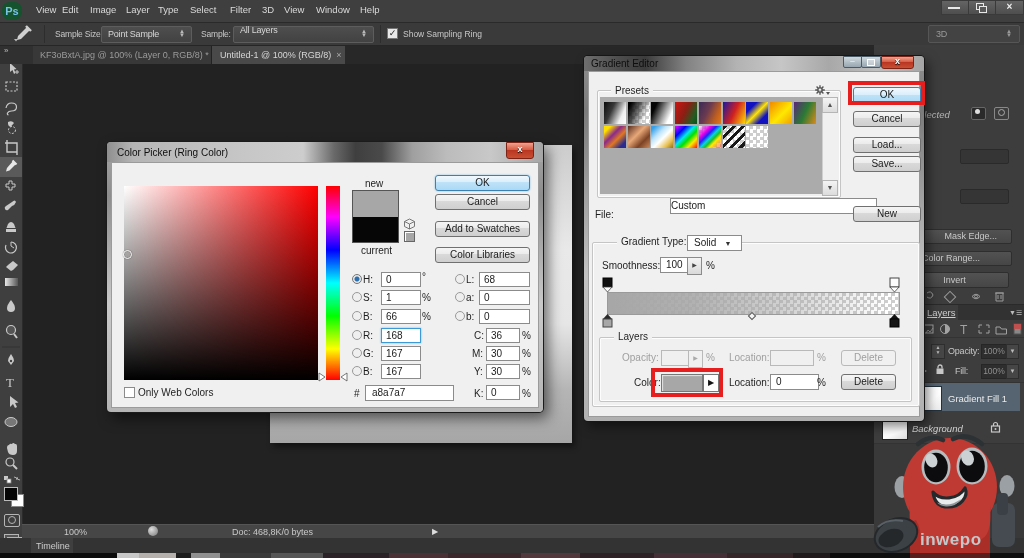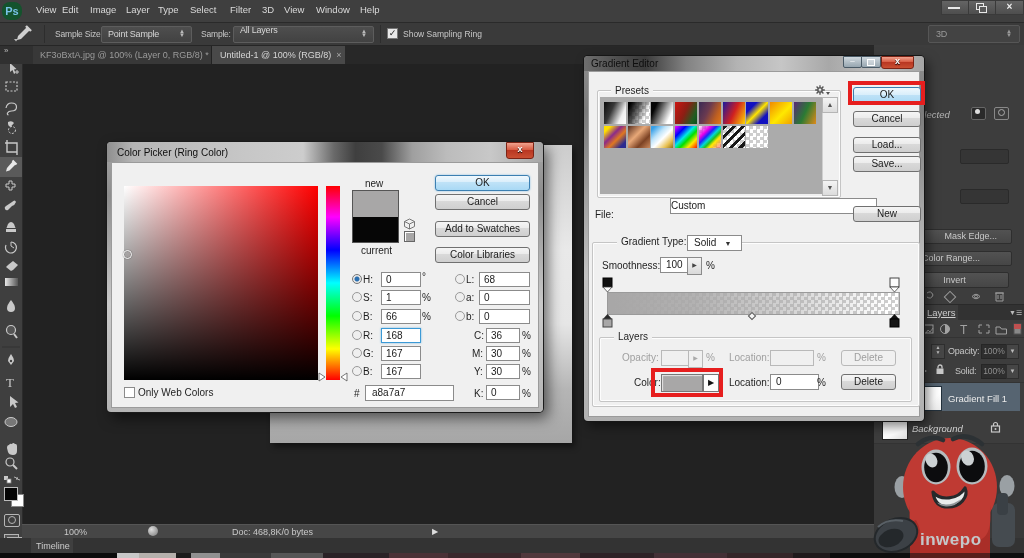--- a/index.html
+++ b/index.html
@@ -186,21 +186,21 @@
 <div class="abs" style="left:931px;top:344px;width:12px;height:13px;background:#464646;border:1px solid #2e2e2e;color:#bbb;font-size:5px;line-height:5px;text-align:center;">▲<br>▼</div>
 <div class="gtxt" style="left:948px;top:346px;color:#c6c6c6;">Opacity:</div>
 <div class="abs" style="left:981px;top:344px;width:24px;height:13px;background:#2e2e2e;border:1px solid #262626;color:#8f8f8f;font-size:8.5px;line-height:13px;text-align:center;">100%</div>
 <div class="abs" style="left:1006px;top:344px;width:11px;height:13px;background:#464646;border:1px solid #2e2e2e;color:#bbb;font-size:6px;line-height:13px;text-align:center;">▼</div>
 
 <div class="abs" style="left:924px;top:366px;font-size:8px;color:#9a9a9a;">•</div>
 <svg class="abs" style="left:935px;top:364px;" width="10" height="11" viewBox="0 0 10 11">
       <rect x="1.5" y="4.5" width="7" height="5.5" fill="#c9c9c9"></rect>
       <path d="M3 4.5 v-1.5 a2 2 0 0 1 4 0 v1.5" fill="none" stroke="#c9c9c9" stroke-width="1.3"></path>
     </svg>
-<div class="gtxt" style="left:955px;top:366px;color:#c6c6c6;">Solid:</div>
+<div class="gtxt" style="left:955px;top:366px;color:#c6c6c6;">Fill:</div>
 <div class="abs" style="left:981px;top:364px;width:24px;height:13px;background:#2e2e2e;border:1px solid #262626;color:#8f8f8f;font-size:8.5px;line-height:13px;text-align:center;">100%</div>
 <div class="abs" style="left:1006px;top:364px;width:11px;height:13px;background:#464646;border:1px solid #2e2e2e;color:#bbb;font-size:6px;line-height:13px;text-align:center;">▼</div>
 <div class="abs" style="left:874px;top:382px;width:150px;height:1px;background:#333;"></div>
 
 <div class="abs" style="left:874px;top:383px;width:146px;height:28px;background:#566471;"></div>
 <div class="abs" style="left:882px;top:386px;width:23px;height:23px;background:linear-gradient(135deg,#ffffff 55%,#e9e9e9);border:1px solid #23313c;"></div>
 <div class="abs" style="left:917px;top:386px;width:23px;height:23px;background:linear-gradient(135deg,#ffffff 60%,#ececec);border:1px solid #23313c;"></div>
 <div class="abs" style="left:948px;top:393px;font-size:9.5px;color:#ebebeb;">Gradient Fill 1</div>
 
 <div class="abs" style="left:874px;top:412px;width:150px;height:31px;background:#3d3d3d;"></div>

